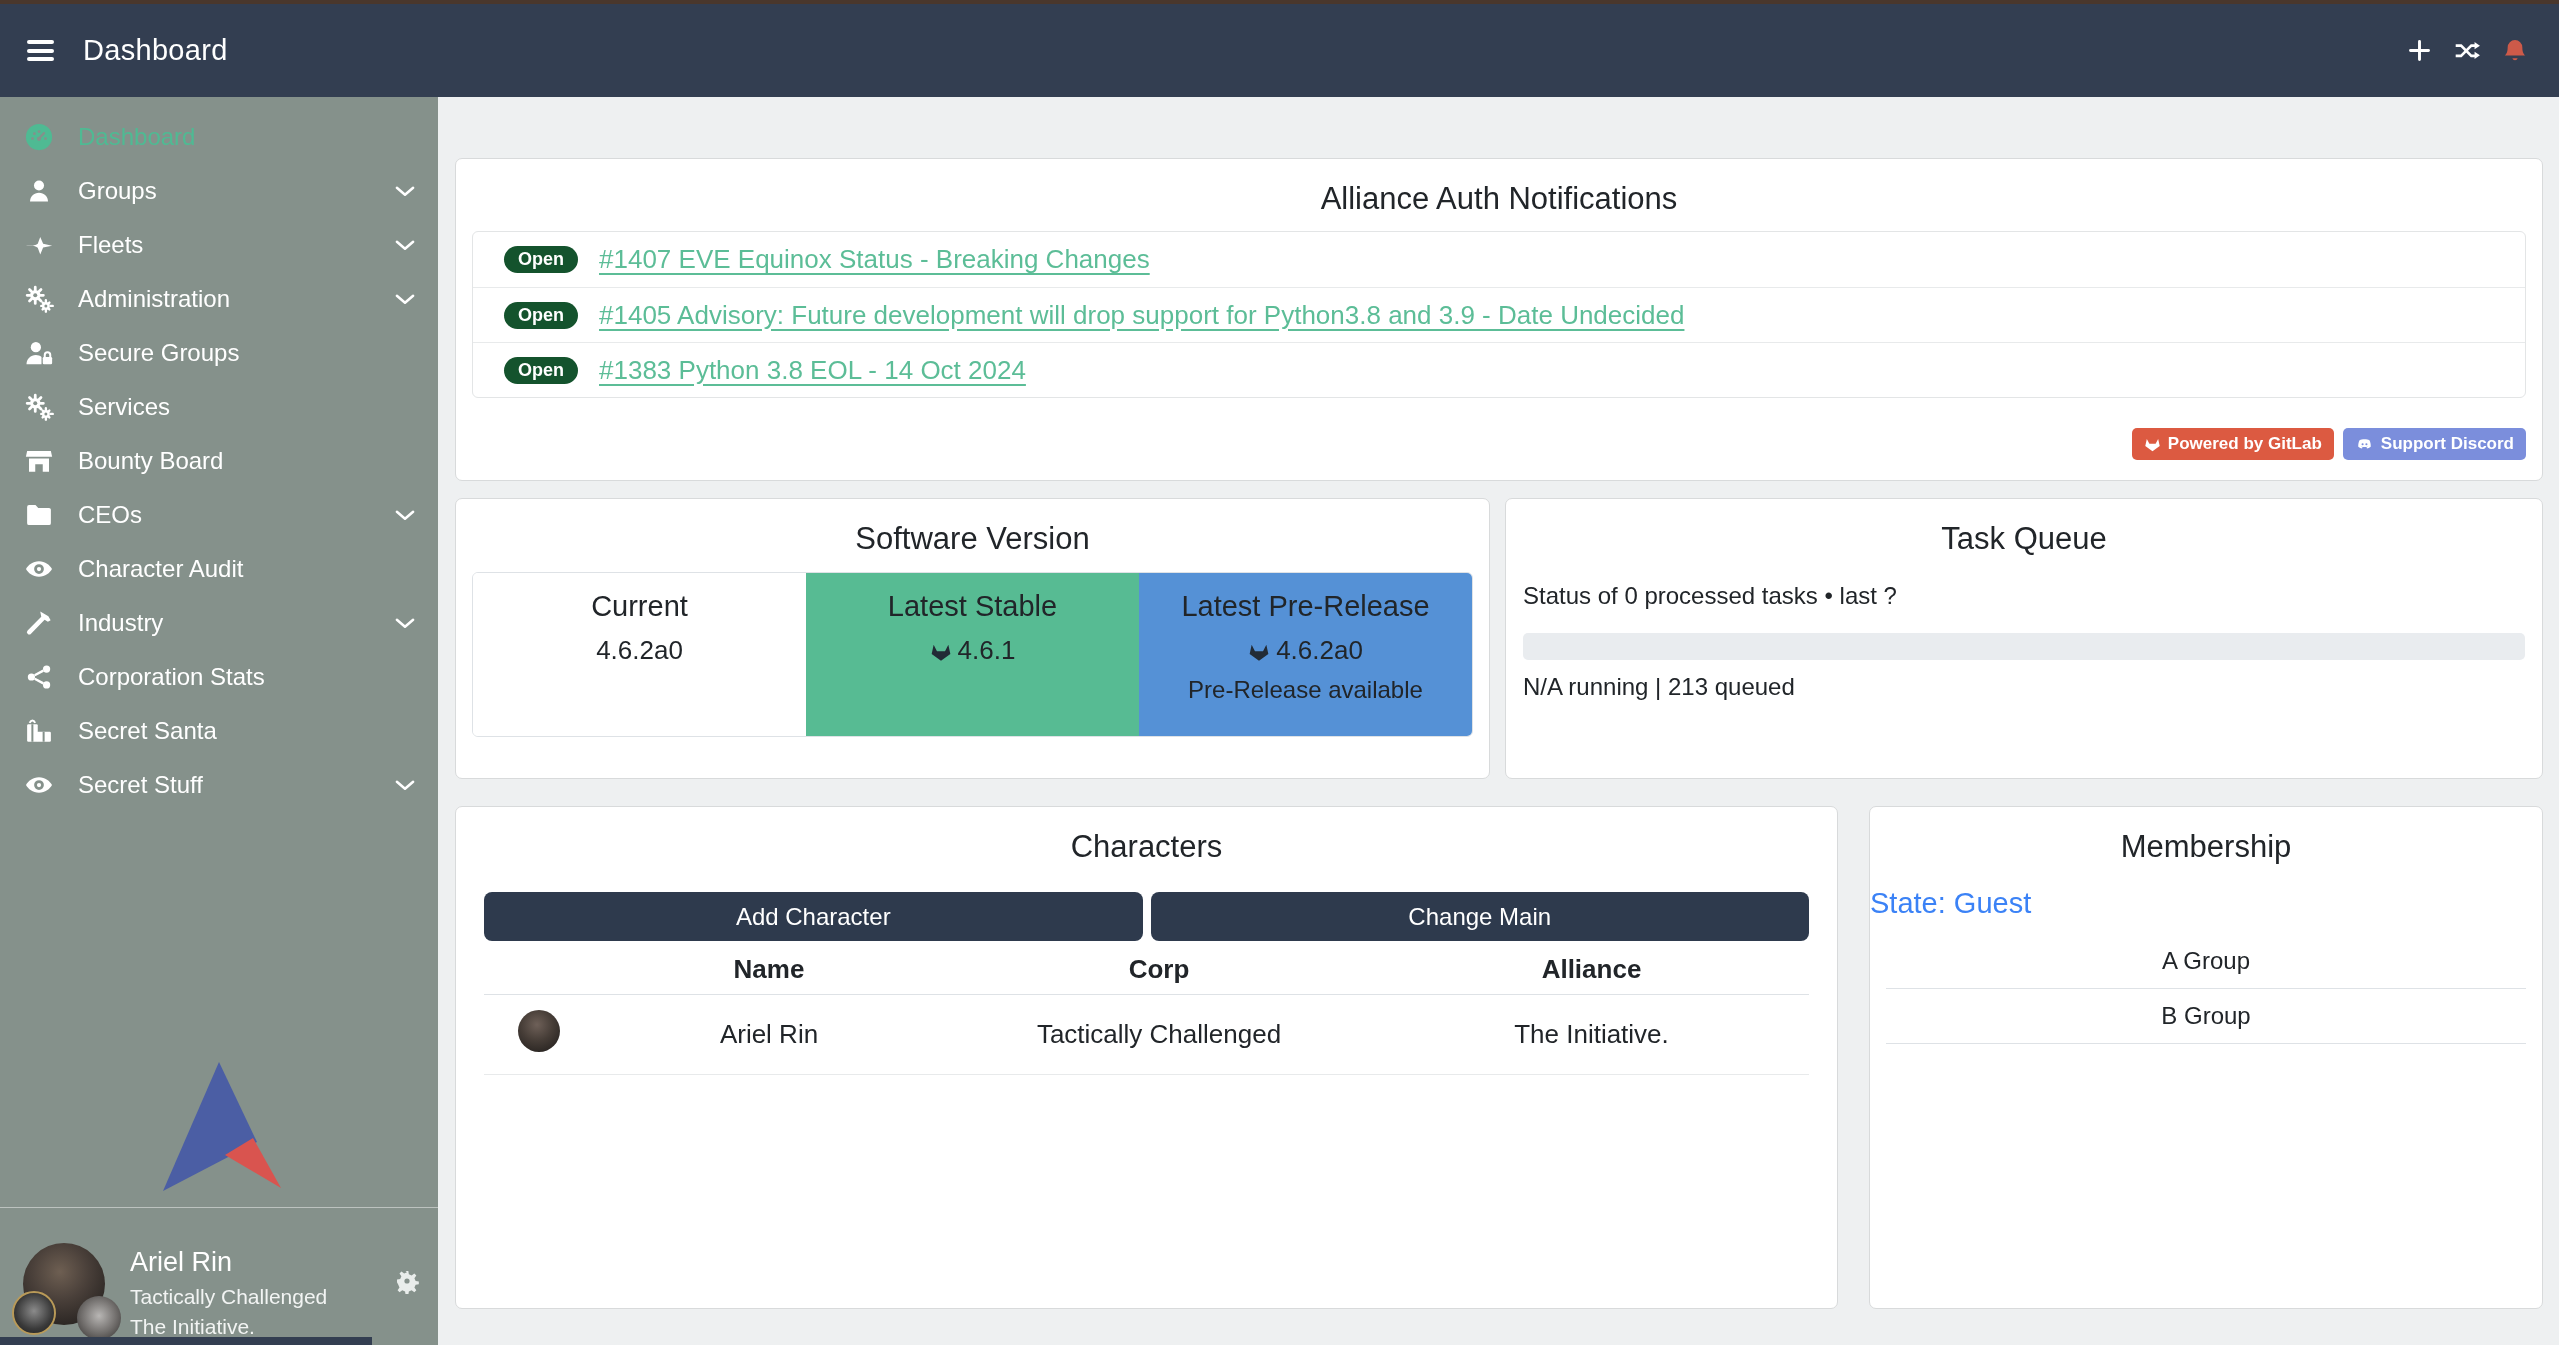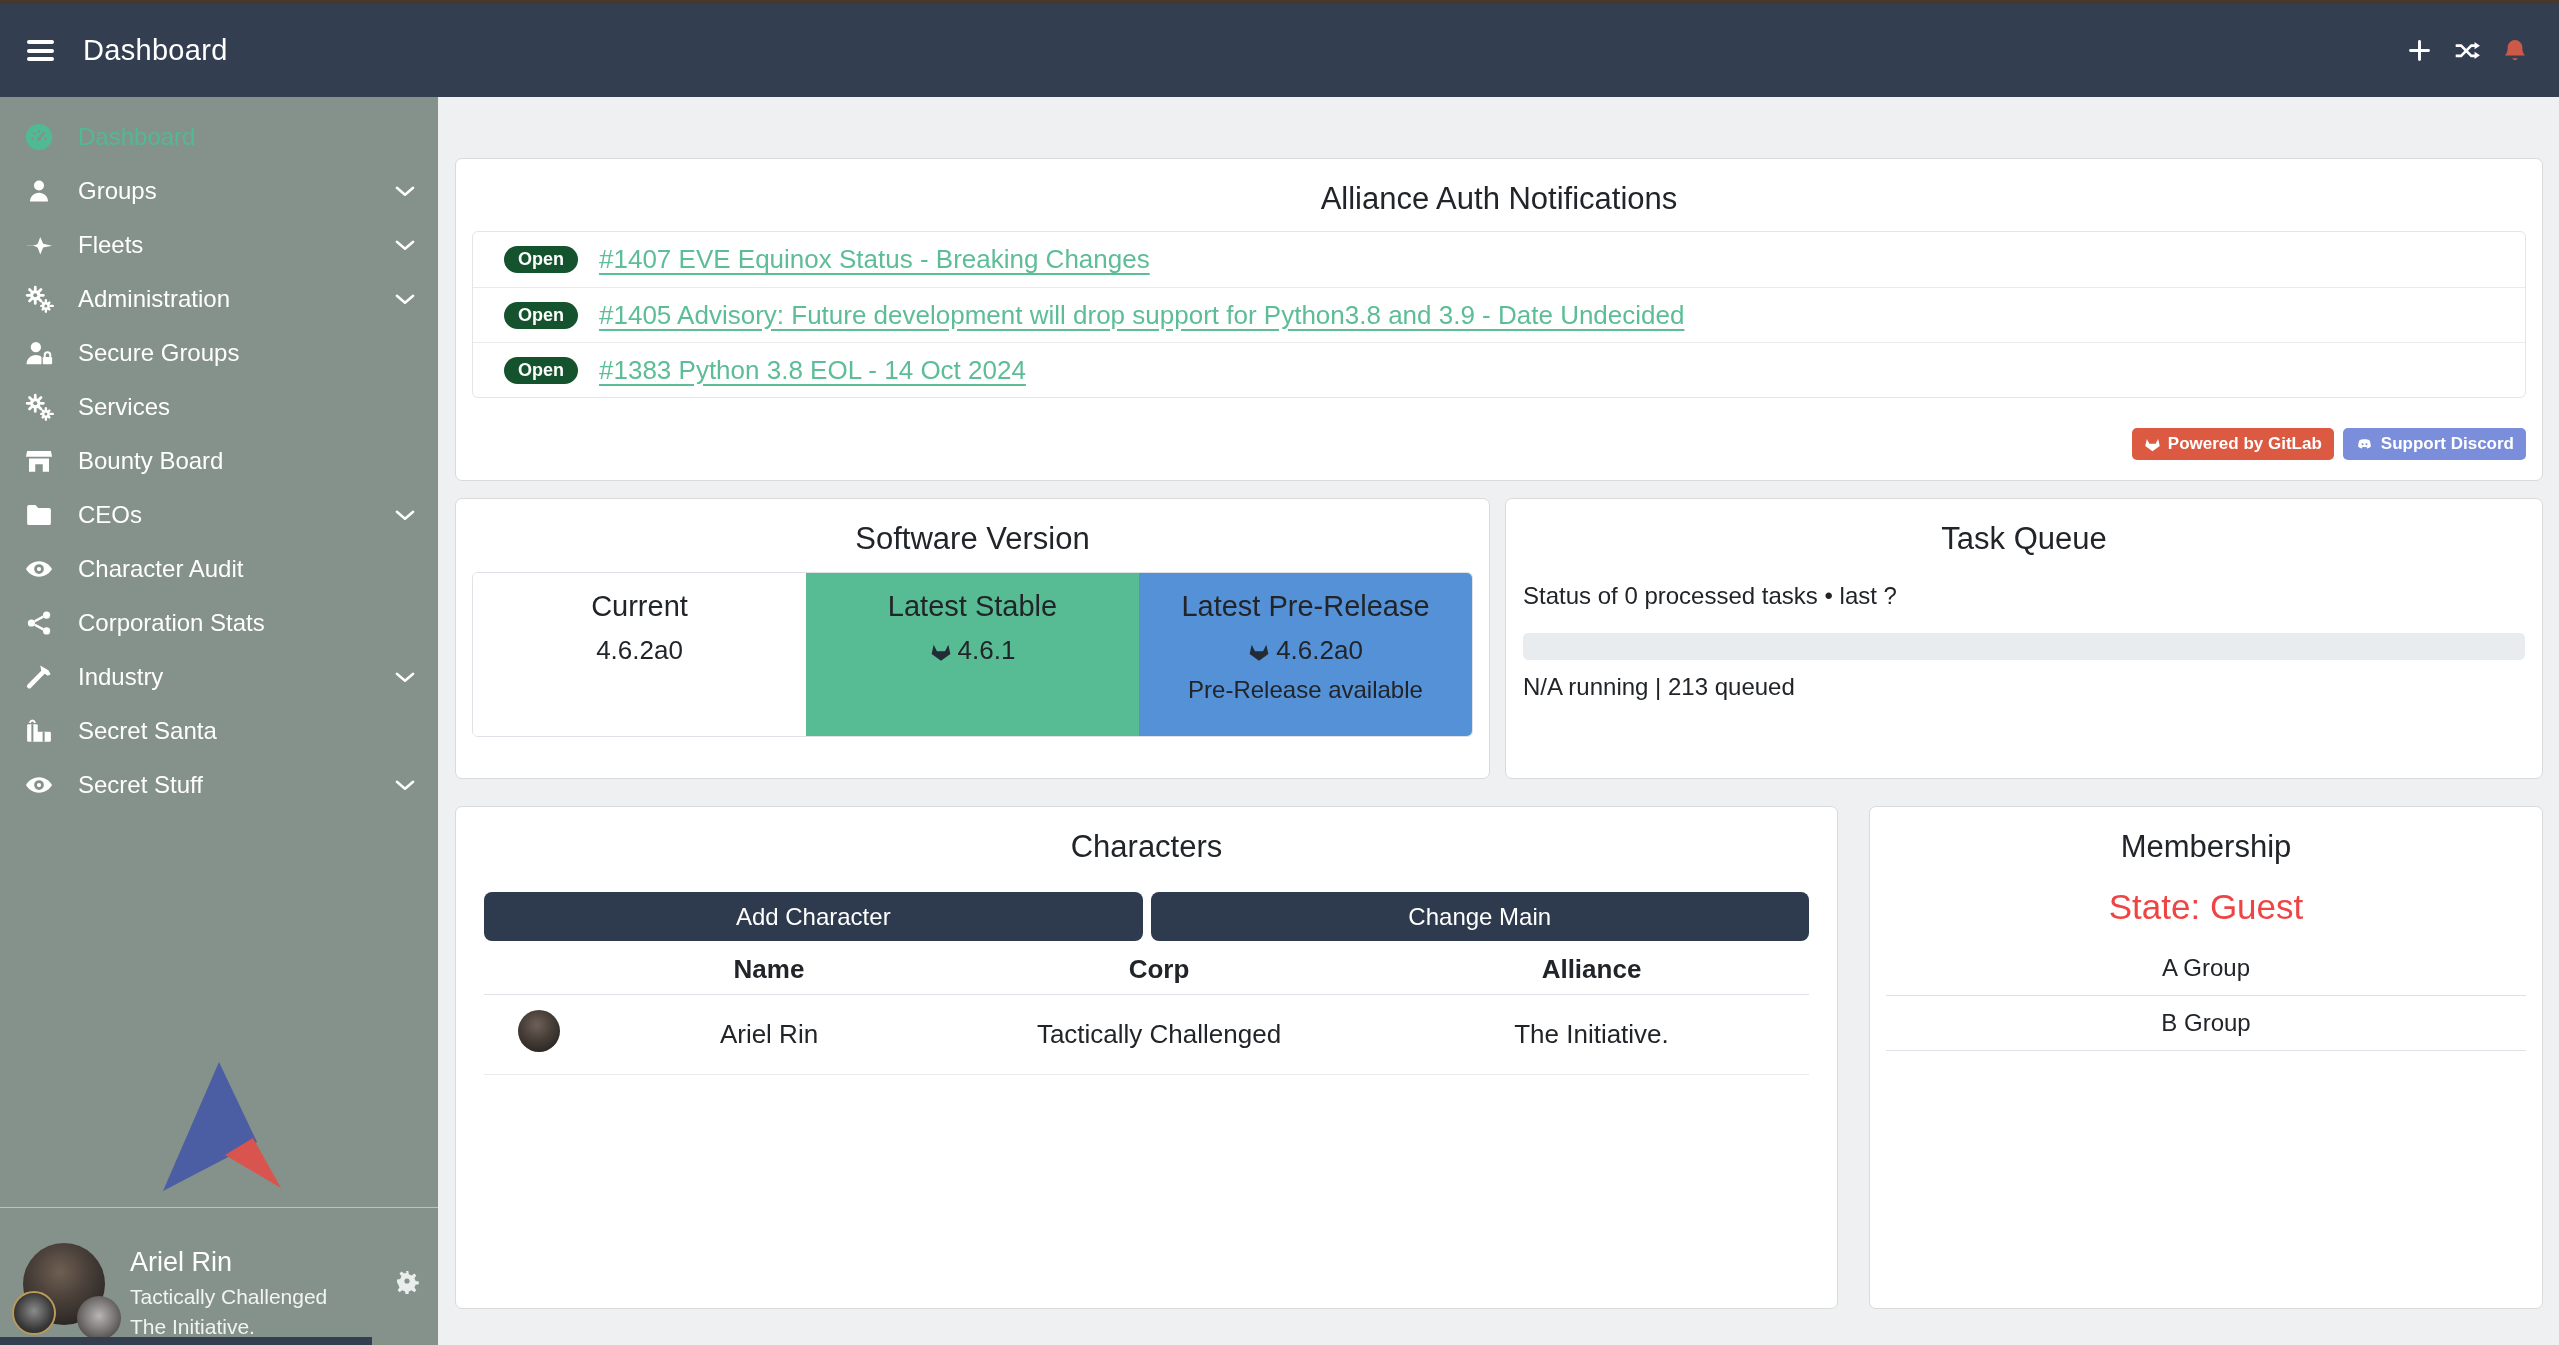--- a/index.html
+++ b/index.html
@@ -91,21 +91,21 @@
   .ct-header { display:grid; grid-template-columns:110px 350px 430px 1fr; height:50px;
     align-items:center; border-bottom:1px solid #dee2e6; }
   .ct-header div { text-align:center; font-size:26px; font-weight:bold; }
   .ct-row { display:grid; grid-template-columns:110px 350px 430px 1fr; height:80px;
     align-items:center; border-bottom:1px solid #e8eaeb; }
   .ct-row div { text-align:center; font-size:26px; }
   .ct-avatar { width:42px; height:42px; border-radius:50%; margin:0 auto;
     background:radial-gradient(circle at 45% 35%, #6e6058 0%, #463d37 45%, #1b1918 100%); }
 
   
-  .memb-state { margin-top:22px; text-align:center; font-size:35px; color:#ef4444; }
+  .memb-state { margin-top:22px; font-size:29px; color:#3b82f6; }
   .memb-groups { margin:14px 16px 0; }
   .memb-group { height:55px; display:flex; align-items:center; justify-content:center;
     font-size:24px; border-bottom:1px solid #dee2e6; }
 </style>
 </head>
 <body>
 
 <div class="topbar">
   <div class="hamburger">
     <span></span>
@@ -249,41 +249,41 @@
         <span class="sicon">
           <svg width="30" height="30" viewBox="0 0 24 24">
             <path d="M12 5.8c-5 0-8.7 3.1-10.4 6.2C3.3 15.1 7 18.2 12 18.2s8.7-3.1 10.4-6.2C20.7 8.9 17 5.8 12 5.8zm0 10.1a3.9 3.9 0 1 1 0-7.8 3.9 3.9 0 0 1 0 7.8z" fill="#fff"></path>
             <circle cx="12" cy="12" r="1.7" fill="#fff"></circle>
           </svg>
         </span>
         <span class="slabel">Character Audit</span>
       </div>
       <div class="side-item">
         <span class="sicon">
+          <svg width="30" height="30" viewBox="0 0 24 24">
+            <path d="M13 2.8l6.5 3.7 1.8 3.3-2.2 1.2-2.6-1.6L5.6 20.6a1.9 1.9 0 0 1-2.7-2.7L13.8 7l-.8-4.2z" fill="#fff"></path>
+          </svg>
+        </span>
+        <span class="slabel">Industry</span>
+        <span class="schev"><svg width="26" height="26" viewBox="0 0 24 24">
+            <path d="M4.5 9l7.5 6.5L19.5 9" fill="none" stroke="#fff" stroke-width="2.3" stroke-linecap="round" stroke-linejoin="round"></path>
+          </svg></span>
+      </div>
+      <div class="side-item">
+        <span class="sicon">
           <svg width="28" height="28" viewBox="0 0 24 24">
             <g fill="#fff">
               <circle cx="18.5" cy="5.2" r="3.1"></circle>
               <circle cx="5.5" cy="12" r="3.1"></circle>
               <circle cx="18.5" cy="18.8" r="3.1"></circle>
             </g>
             <path d="M8.3 10.5l7.4-3.9M8.3 13.5l7.4 3.9" stroke="#fff" stroke-width="2.1"></path>
           </svg>
         </span>
         <span class="slabel">Corporation Stats</span>
-      </div>
-      <div class="side-item">
-        <span class="sicon">
-          <svg width="30" height="30" viewBox="0 0 24 24">
-            <path d="M13 2.8l6.5 3.7 1.8 3.3-2.2 1.2-2.6-1.6L5.6 20.6a1.9 1.9 0 0 1-2.7-2.7L13.8 7l-.8-4.2z" fill="#fff"></path>
-          </svg>
-        </span>
-        <span class="slabel">Industry</span>
-        <span class="schev"><svg width="26" height="26" viewBox="0 0 24 24">
-            <path d="M4.5 9l7.5 6.5L19.5 9" fill="none" stroke="#fff" stroke-width="2.3" stroke-linecap="round" stroke-linejoin="round"></path>
-          </svg></span>
       </div>
       <div class="side-item">
         <span class="sicon">
           <svg width="30" height="30" viewBox="0 0 24 24">
             <rect x="2.5" y="6.5" width="8.5" height="14" rx="1" fill="#fff"></rect>
             <rect x="10" y="12.5" width="11.5" height="8" rx="1" fill="#fff"></rect>
             <path d="M6.7 6.5v14M15.7 12.5v8" stroke="#85918b" stroke-width="1.6"></path>
             <path d="M4.5 5.5c1.3-2.6 3.3-2.6 4.4 0" stroke="#fff" stroke-width="1.6" fill="none"></path>
           </svg>
         </span>

